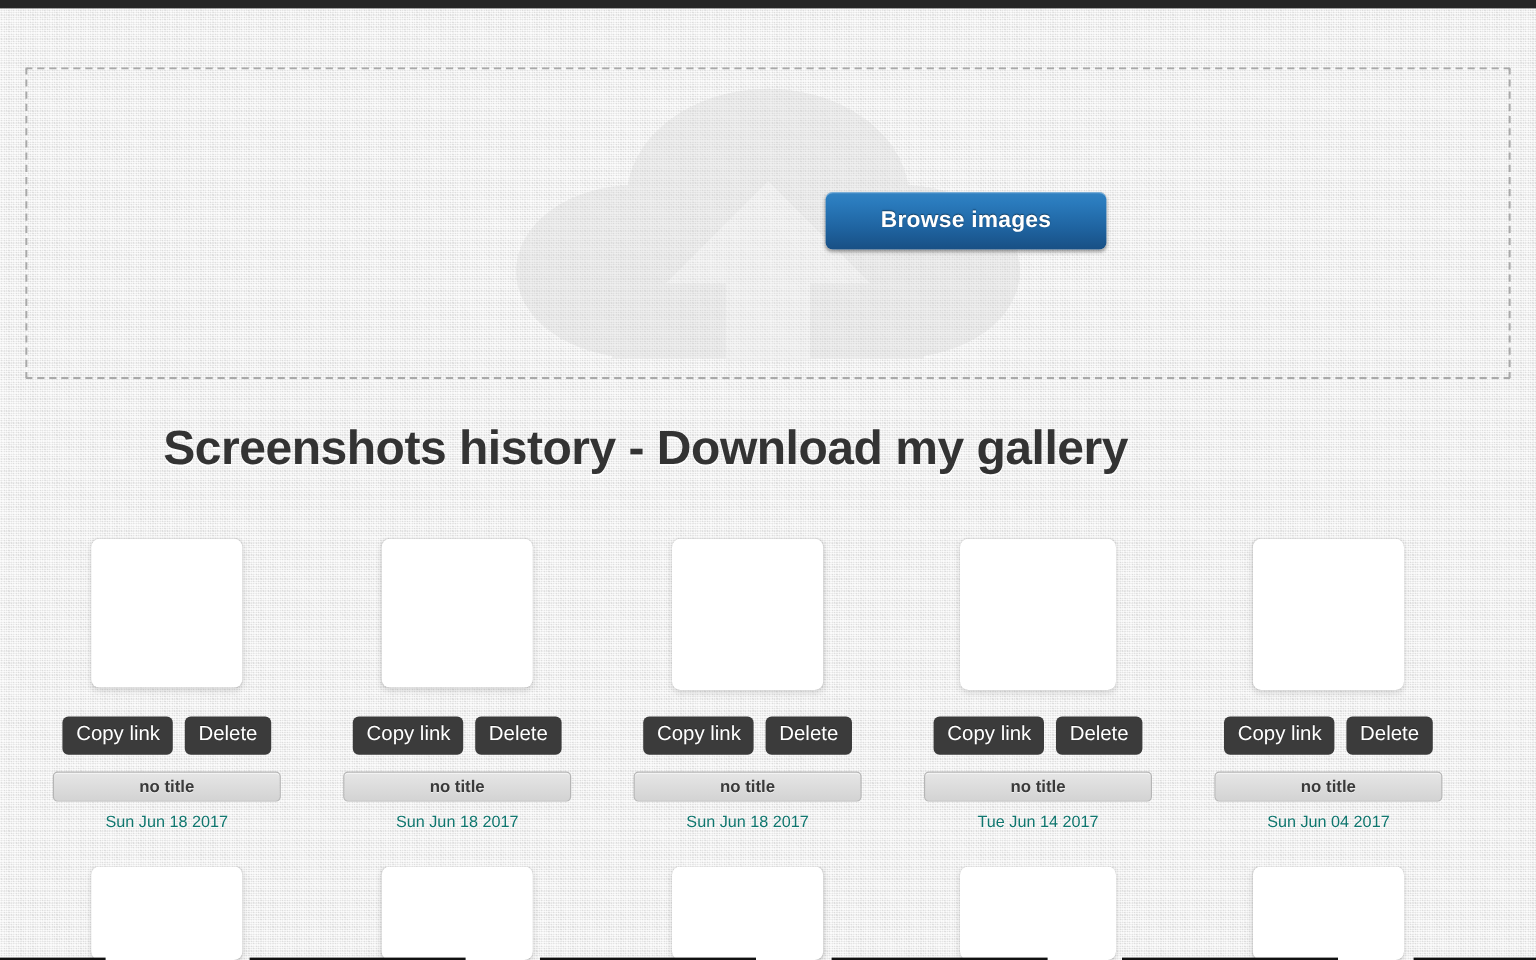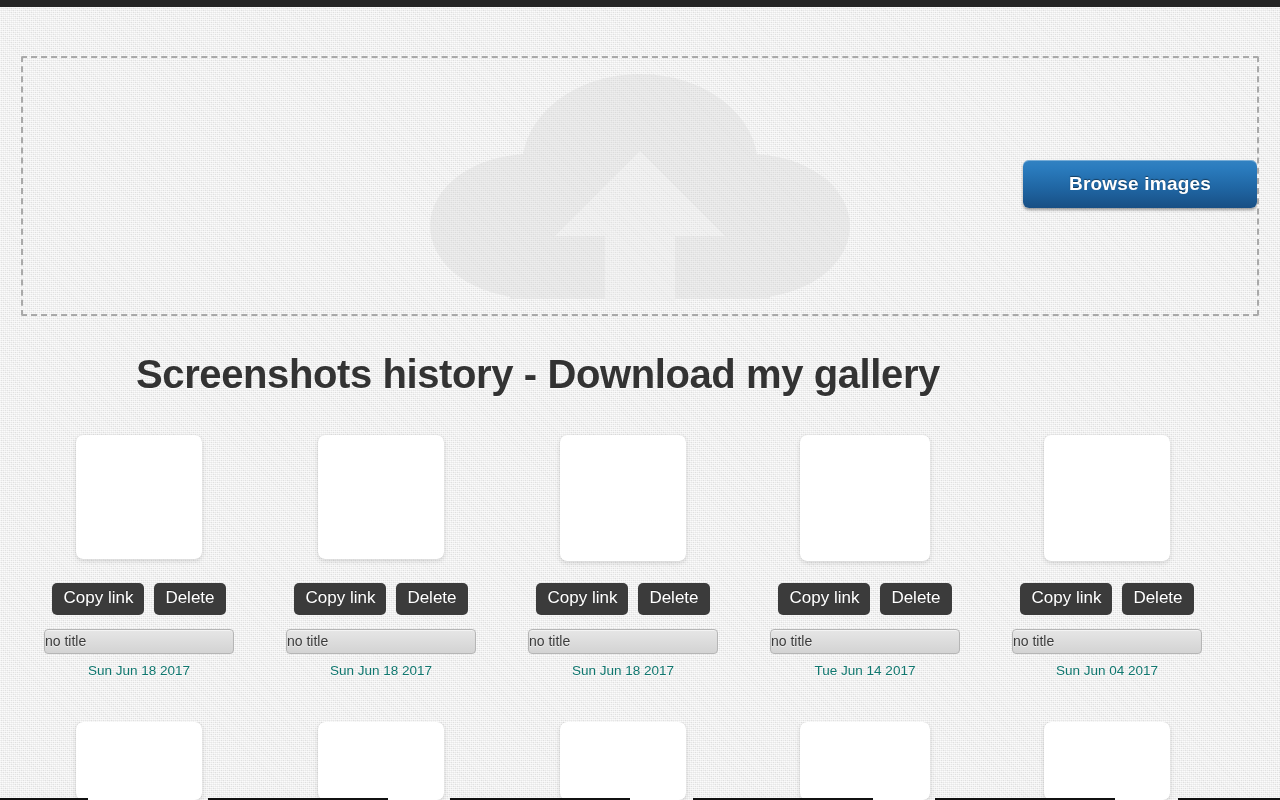--- a/index.html
+++ b/index.html
@@ -56,21 +56,21 @@
     pointer-events: none;
   }
   .watermark svg { display: block; width: 100%; height: 100%; }
 
   .dz-inner {
     position: absolute;
     left: 0; top: 0;
     width: 100%; height: 100%;
     display: flex;
     align-items: center;
-    justify-content: flex-end;
+    justify-content: center;
     padding-left: 330px;
   }
 
   .browse-btn {
     display: inline-block;
     width: 234px;
     height: 48px;
     line-height: 46px;
     text-align: center;
     color: #ffffff;
@@ -112,21 +112,21 @@
     font-weight: bold;
     color: #333333;
     letter-spacing: -0.4px;
     text-shadow: 0 1px 0 rgba(255,255,255,0.8);
   }
 
   
   .gallery {
     position: absolute;
     left: 0;
-    top: 435px;
+    top: 449px;
     width: 1280px;
     display: flex;
     flex-wrap: wrap;
     justify-content: flex-start;
     padding-left: 18px;
   }
 
   .gallery-item {
     width: 242px;
     margin-bottom: 22px;
@@ -170,23 +170,23 @@
   .title-field {
     display: block;
     margin: 14px auto 0 auto;
     width: 190px;
     height: 25px;
     border: 1px solid #b5b5b5;
     border-radius: 4px;
     background: linear-gradient(to bottom, #e6e6e6 0%, #d3d3d3 100%);
     color: #3a3a3a;
     font-size: 14px;
-    font-weight: normal;
+    font-weight: bold;
     font-family: "Liberation Sans", sans-serif;
-    text-align: left;
+    text-align: center;
     text-shadow: 0 1px 0 rgba(255,255,255,0.6);
     box-shadow: inset 0 1px 0 rgba(255,255,255,0.55);
     outline: none;
     padding: 0;
   }
 
   .date-label {
     margin-top: 9px;
     font-size: 13.5px;
     color: #0f766e;

